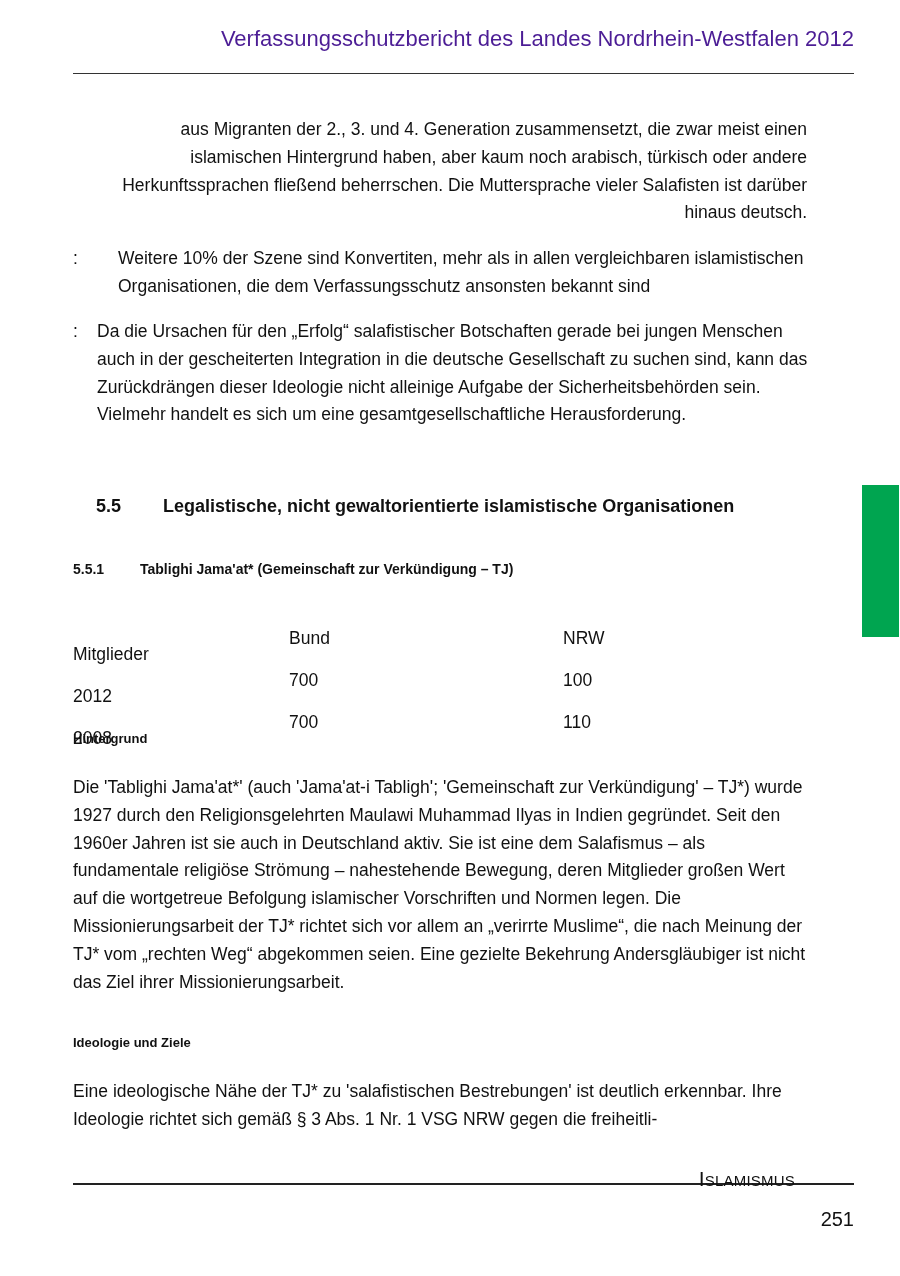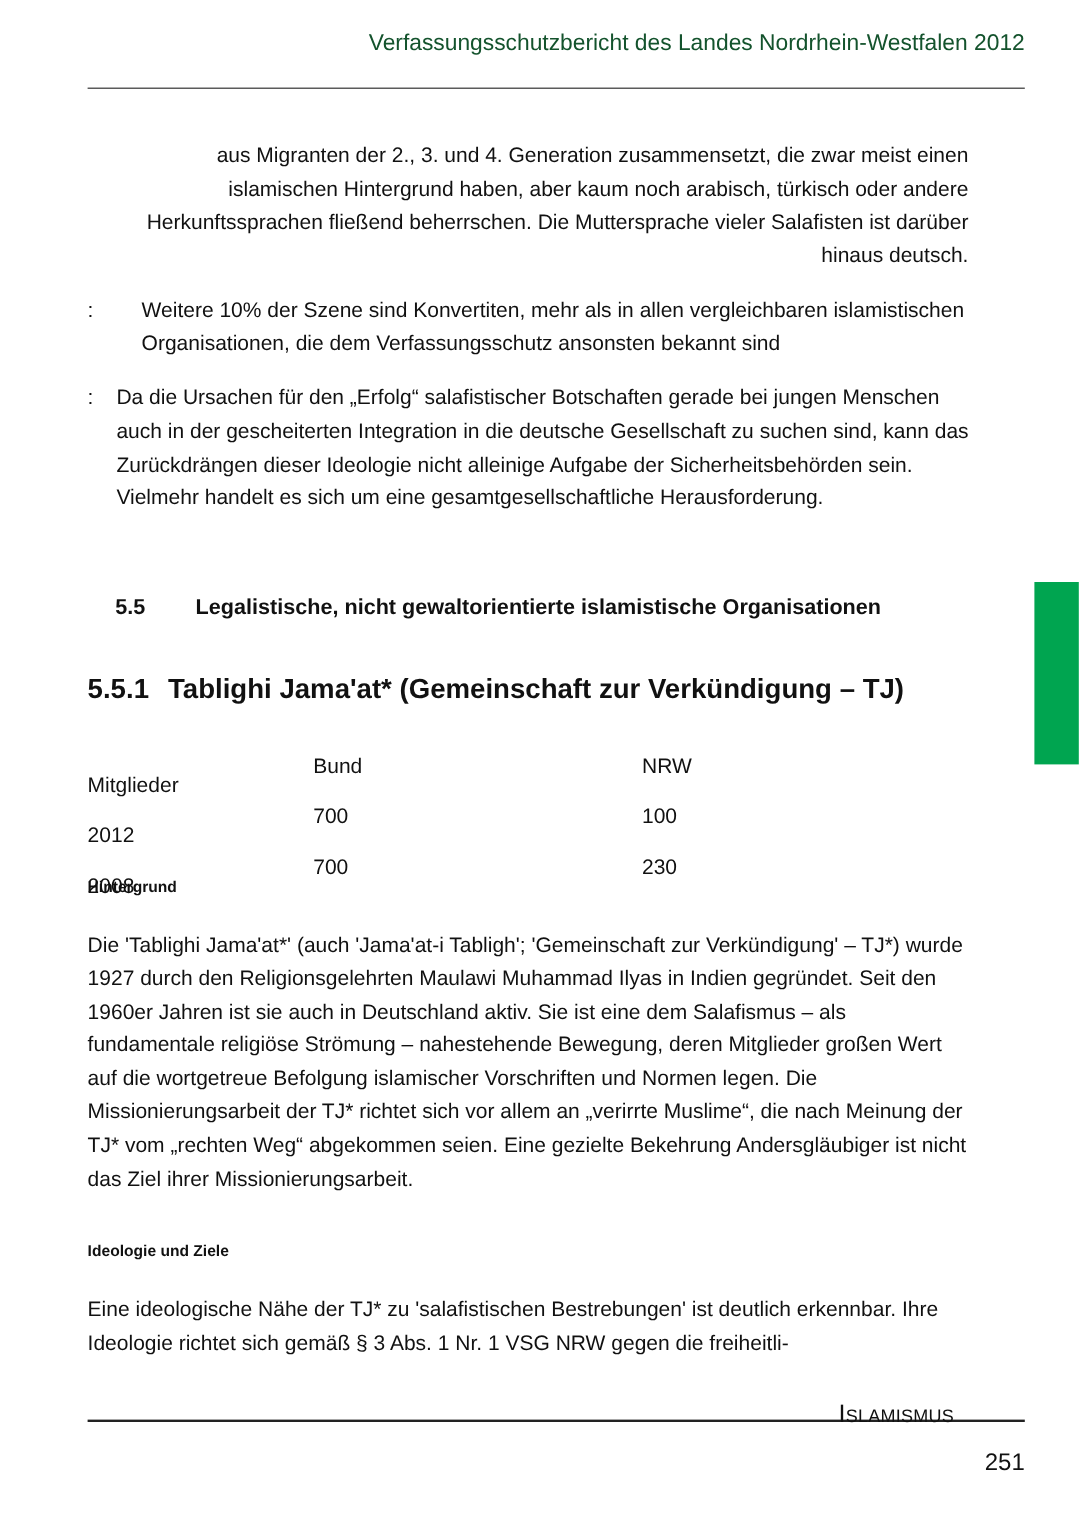--- a/index.html
+++ b/index.html
@@ -1,30 +1,30 @@
 <!DOCTYPE html>
 <html><head>
 <meta charset="utf-8">
 <style>
   html, body { margin:0; padding:0; background:#ffffff; }
   body { width:900px; height:1276px; position:relative; overflow:hidden;
          font-family:"Liberation Sans", sans-serif; color:#111; }
-  .header-title { position:absolute; right:46px; top:26px; font-size:19px; color:#14532d; }
+  .header-title { position:absolute; right:46px; top:26px; font-size:22px; color:#4c1d95; }
   .rule { position:absolute; left:73px; width:781px; height:1px; background:#333; }
   .rule.top { top:73px; }
   .rule.bottom { top:1183px; height:2px; background:#222; }
   .para { position:absolute; font-size:17.5px; line-height:27.8px; color:#111; }
   .bullet-marker { position:absolute; font-size:17.5px; line-height:27.8px; left:73px; }
   .h2 { position:absolute; left:73px; font-size:18px; font-weight:bold; }
   .h2 .num { display:inline-block; width:67px; }
   .sub { position:absolute; left:73px; font-size:13px; font-weight:bold; }
   .tbl { position:absolute; left:73px; top:625px; font-size:17.5px; line-height:26px; }
   .tbl .row { display:flex; }
   .tbl .c1 { width:188px;margin-top:16px; }
-  .tbl .c2 { width:274px; }
+  .tbl .c2 { width:274px;margin-left:28px; }
   .tab-marker { position:absolute; left:862px; top:485px; width:37px; height:152px; background:#00a550; }
   .footer-section { position:absolute; right:105px; top:1167px; font-size:21px; font-variant:small-caps; letter-spacing:0.2px; }
   .footer-page { position:absolute; right:46px; top:1208px; font-size:20px; }
 </style>
 </head>
 <body>
 
 <div>
   <div class="header-title">Verfassungsschutzbericht des Landes Nordrhein-Westfalen 2012</div>
   <div class="rule top"></div>
@@ -39,39 +39,39 @@
 
 <div>
   <span class="bullet-marker" style="top:318px;">:</span>
   <div class="para" style="left:97px; top:318px; width:712px;">Da die Ursachen für den „Erfolg“ salafistischer Botschaften gerade bei jungen Menschen auch in der gescheiterten Integration in die deutsche Gesellschaft zu suchen sind, kann das Zurückdrängen dieser Ideologie nicht alleinige Aufgabe der Sicherheitsbehörden sein. Vielmehr handelt es sich um eine gesamtgesellschaft­liche Herausforderung.</div>
 </div>
 
 <div class="h2" style="top:496px;margin-left:23px;">
   <span class="num">5.5</span><span>Legalistische, nicht gewaltorientierte islamistische Organisationen</span>
 </div>
 
-<div class="h2" style="top:561px; font-size:23px;">
+<div class="h2" style="top:561px; font-size:14px;">
   <span class="num">5.5.1</span><span>Tablighi Jama'at* (Gemeinschaft zur Verkündigung – TJ)</span>
 </div>
 
 <div class="tbl">
   <div class="row">
     <span class="c1">Mitglieder</span>
     <span class="c2">Bund</span>
     <span>NRW</span>
   </div>
   <div class="row">
     <span class="c1">2012</span>
     <span class="c2">700</span>
     <span>100</span>
   </div>
   <div class="row">
     <span class="c1">2008</span>
     <span class="c2">700</span>
-    <span>230</span>
+    <span>110</span>
   </div>
 </div>
 
 <div class="sub" style="top:731px;">Hintergrund</div>
 <div class="para" style="left:73px; top:774px; width:736px;">Die 'Tablighi Jama'at*' (auch 'Jama'at-i Tabligh'; 'Gemeinschaft zur Verkündigung' – TJ*) wurde 1927 durch den Religionsgelehrten Maulawi Muhammad Ilyas in Indien gegründet. Seit den 1960er Jahren ist sie auch in Deutschland aktiv. Sie ist eine dem Salafismus – als fundamentale religiöse Strömung – nahestehende Bewegung, deren Mitglieder großen Wert auf die wortgetreue Befolgung islamischer Vorschriften und Normen legen. Die Missionierungsarbeit der TJ* richtet sich vor allem an „verirrte Muslime“, die nach Meinung der TJ* vom „rechten Weg“ abgekommen seien. Eine gezielte Bekehrung Andersgläubiger ist nicht das Ziel ihrer Missionierungsarbeit.</div>
 
 <div class="sub" style="top:1035px;">Ideologie und Ziele</div>
 <div class="para" style="left:73px; top:1078px; width:730px;">Eine ideologische Nähe der TJ* zu 'salafistischen Bestrebungen' ist deutlich erkenn­bar. Ihre Ideologie richtet sich gemäß § 3 Abs. 1 Nr. 1 VSG NRW gegen die freiheitli-</div>
 
 <div class="tab-marker"></div>

